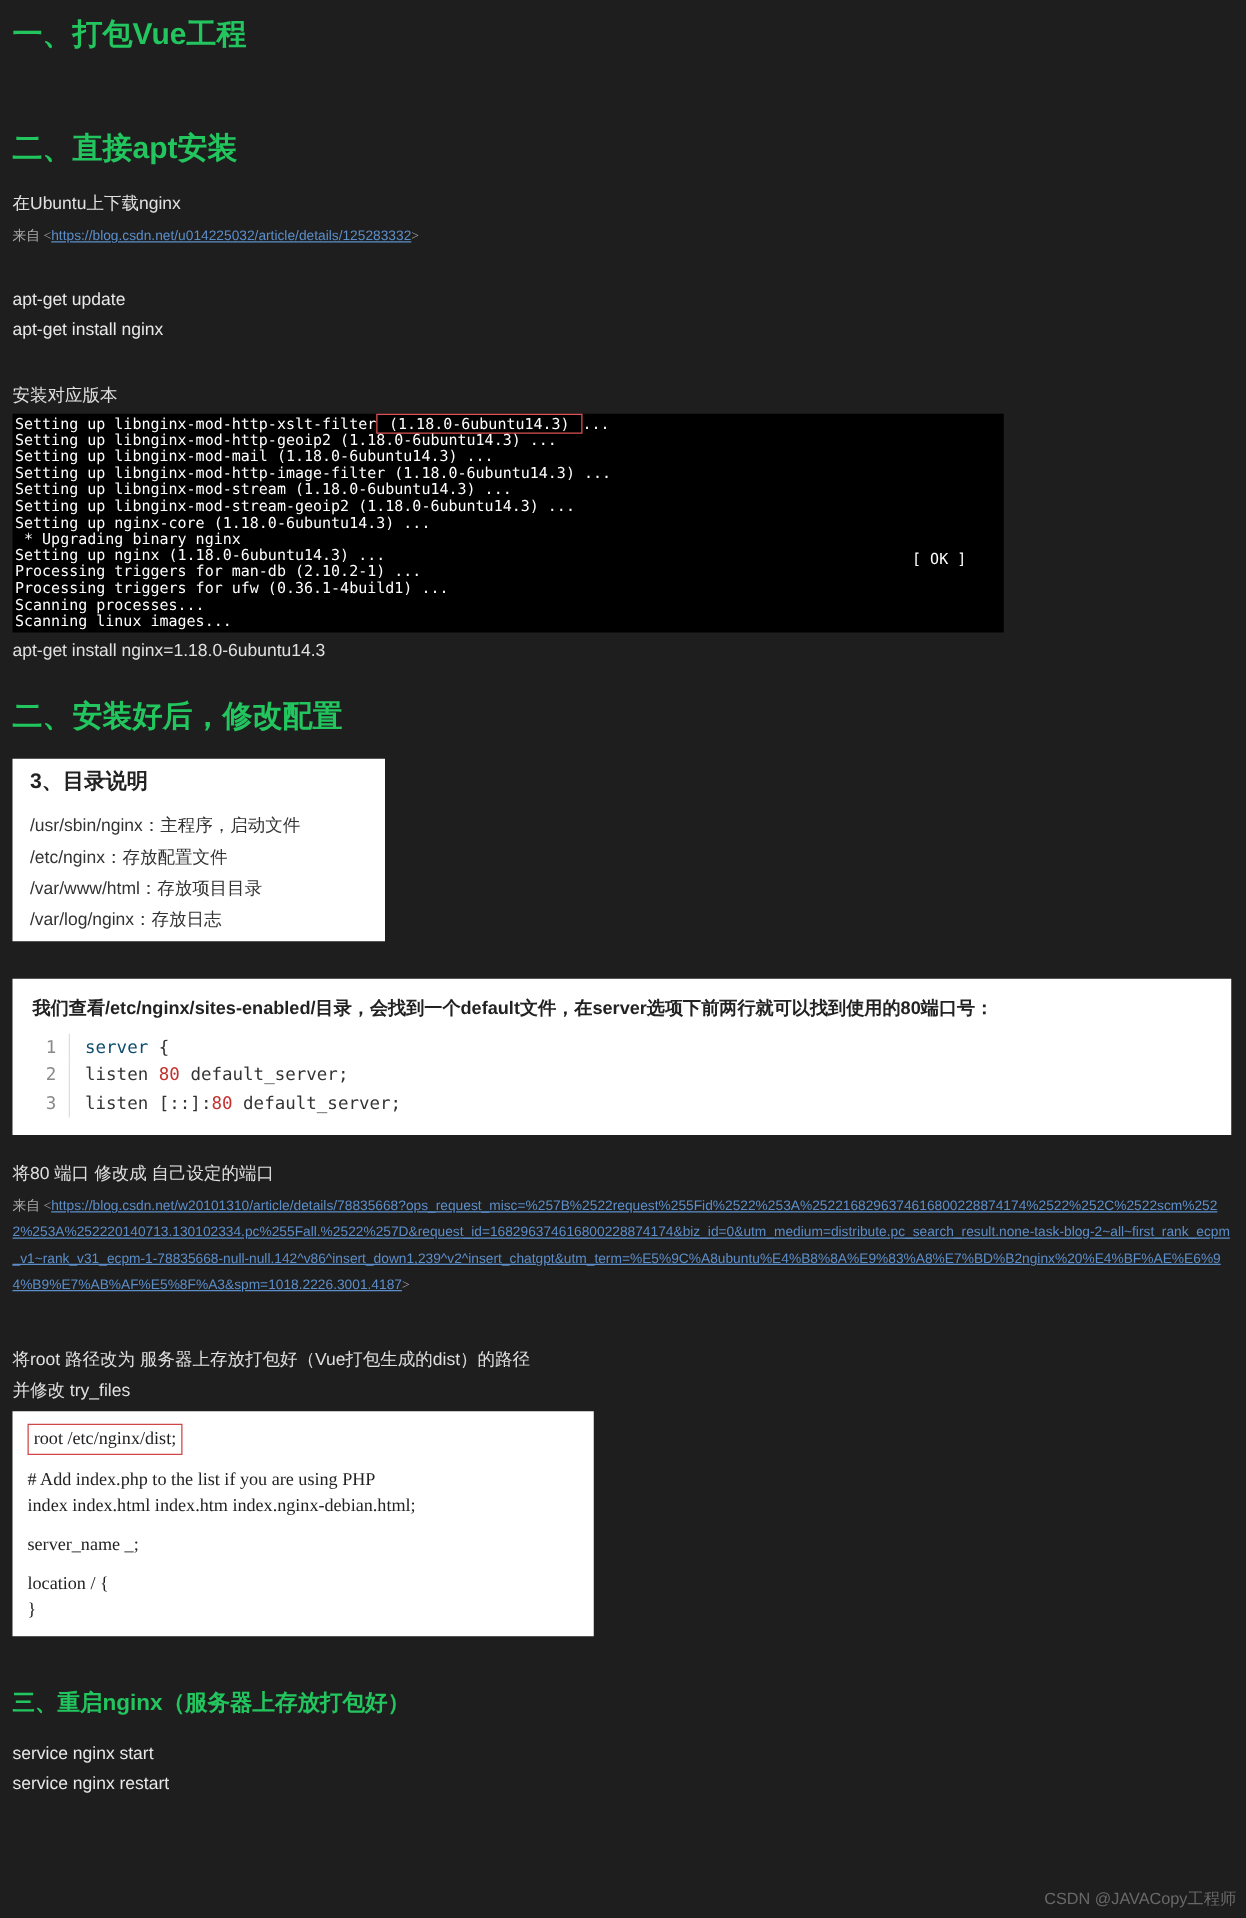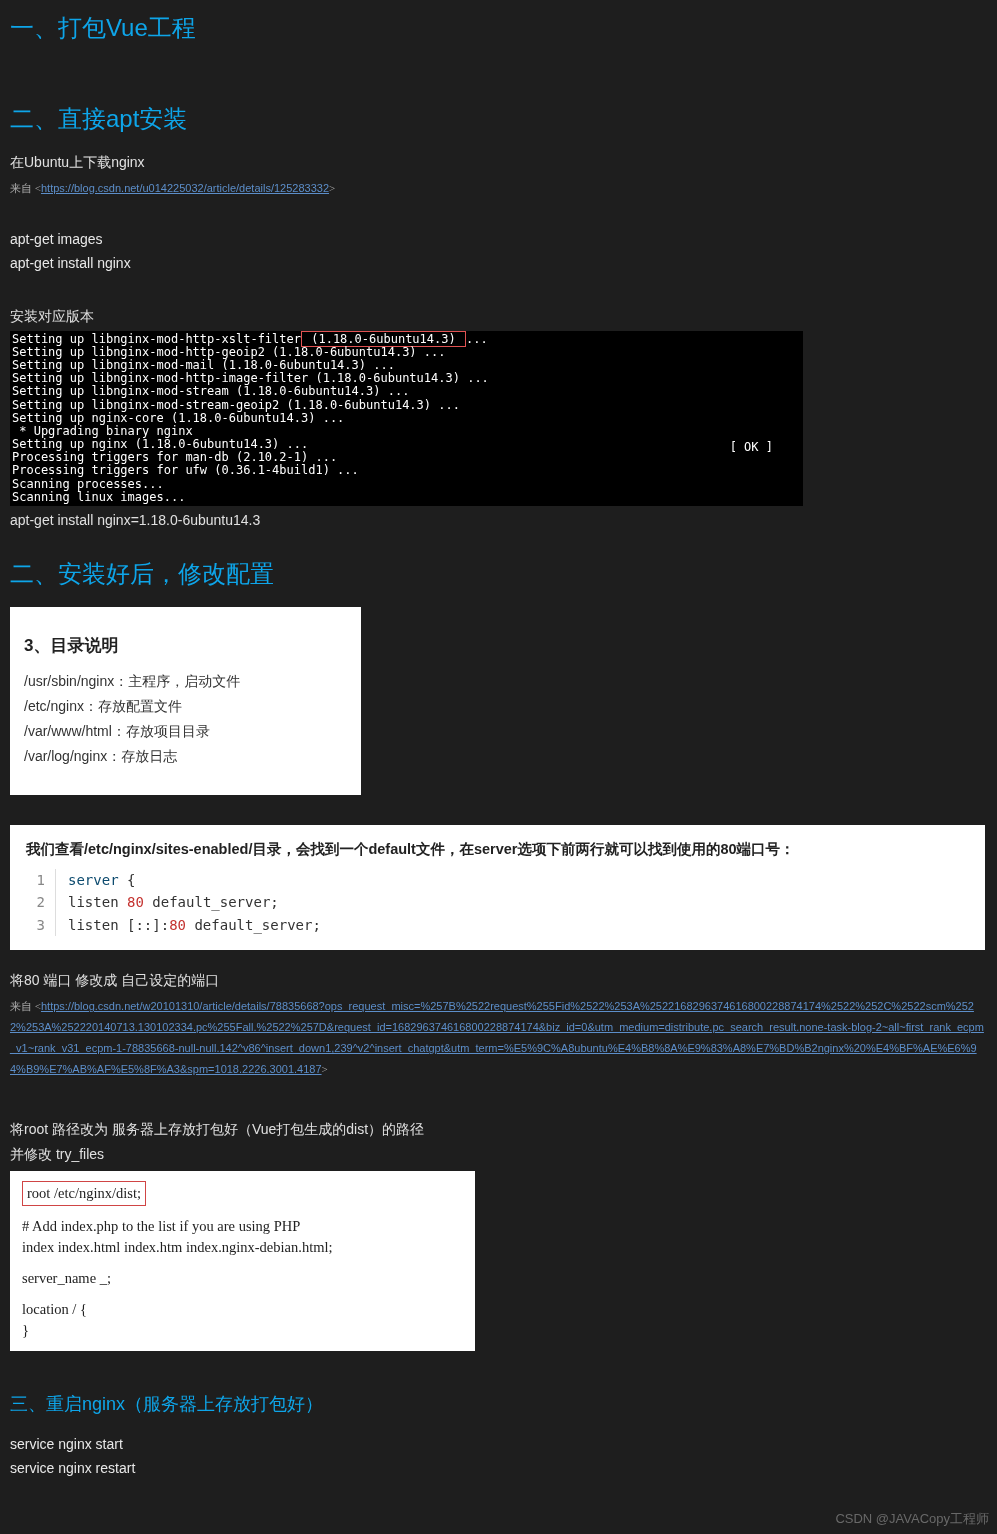--- a/index.html
+++ b/index.html
@@ -11,22 +11,22 @@
       background-color: #1e1e1e;
       color: #e8e8e8;
       font-family: "Microsoft YaHei", Arial, sans-serif;
       font-size: 14px;
       width: 997px;
       padding: 10px;
       line-height: 1.5;
     }
     h2 {
       font-size: 24px;
-      font-weight: normal;
-      color: #0ea5e9;
+      font-weight: bold;
+      color: #22c55e;
       margin-bottom: 15px;
     }
     .section-spacer {
       height: 40px;
     }
     .sub-text {
       font-size: 14px;
       color: #e0e0e0;
       margin-bottom: 4px;
     }
@@ -67,23 +67,23 @@
     }
     .ok-badge {
       position: absolute;
       right: 30px;
       top: 110px;
       color: #fff;
     }
     .white-card {
       background-color: #ffffff;
       color: #222;
-      padding: 26px 14px;
+      padding: 5px 14px;
       margin-top: 6px;
-      width: 351px;
+      width: 298px;
     }
     .white-card h3 {
       font-size: 17px;
       font-weight: bold;
       margin-bottom: 10px;
       color: #222;
     }
     .white-card .dir-line {
       font-size: 14px;
       color: #333;
@@ -158,21 +158,21 @@
 <h2>一、打包Vue工程</h2>
 <div class="section-spacer"></div>
 
 <h2>二、直接apt安装</h2>
 <div class="sub-text">在Ubuntu上下载nginx</div>
 <div>
   <span class="source-label">来自 &lt;</span><a class="source-link">https://blog.csdn.net/u014225032/article/details/125283332</a><span class="source-label">&gt;</span>
 </div>
 
 <div class="cmd-list">
-  <div class="cmd-line">apt-get images</div>
+  <div class="cmd-line">apt-get update</div>
   <div class="cmd-line">apt-get install nginx</div>
 </div>
 
 <div class="sub-text">安装对应版本</div>
 <div class="terminal"><span>Setting up libnginx-mod-http-xslt-filter</span><span class="red-box"> (1.18.0-6ubuntu14.3) </span><span>...</span>
 <span>Setting up libnginx-mod-http-geoip2 (1.18.0-6ubuntu14.3) ...
 Setting up libnginx-mod-mail (1.18.0-6ubuntu14.3) ...
 Setting up libnginx-mod-http-image-filter (1.18.0-6ubuntu14.3) ...
 Setting up libnginx-mod-stream (1.18.0-6ubuntu14.3) ...
 Setting up libnginx-mod-stream-geoip2 (1.18.0-6ubuntu14.3) ...

